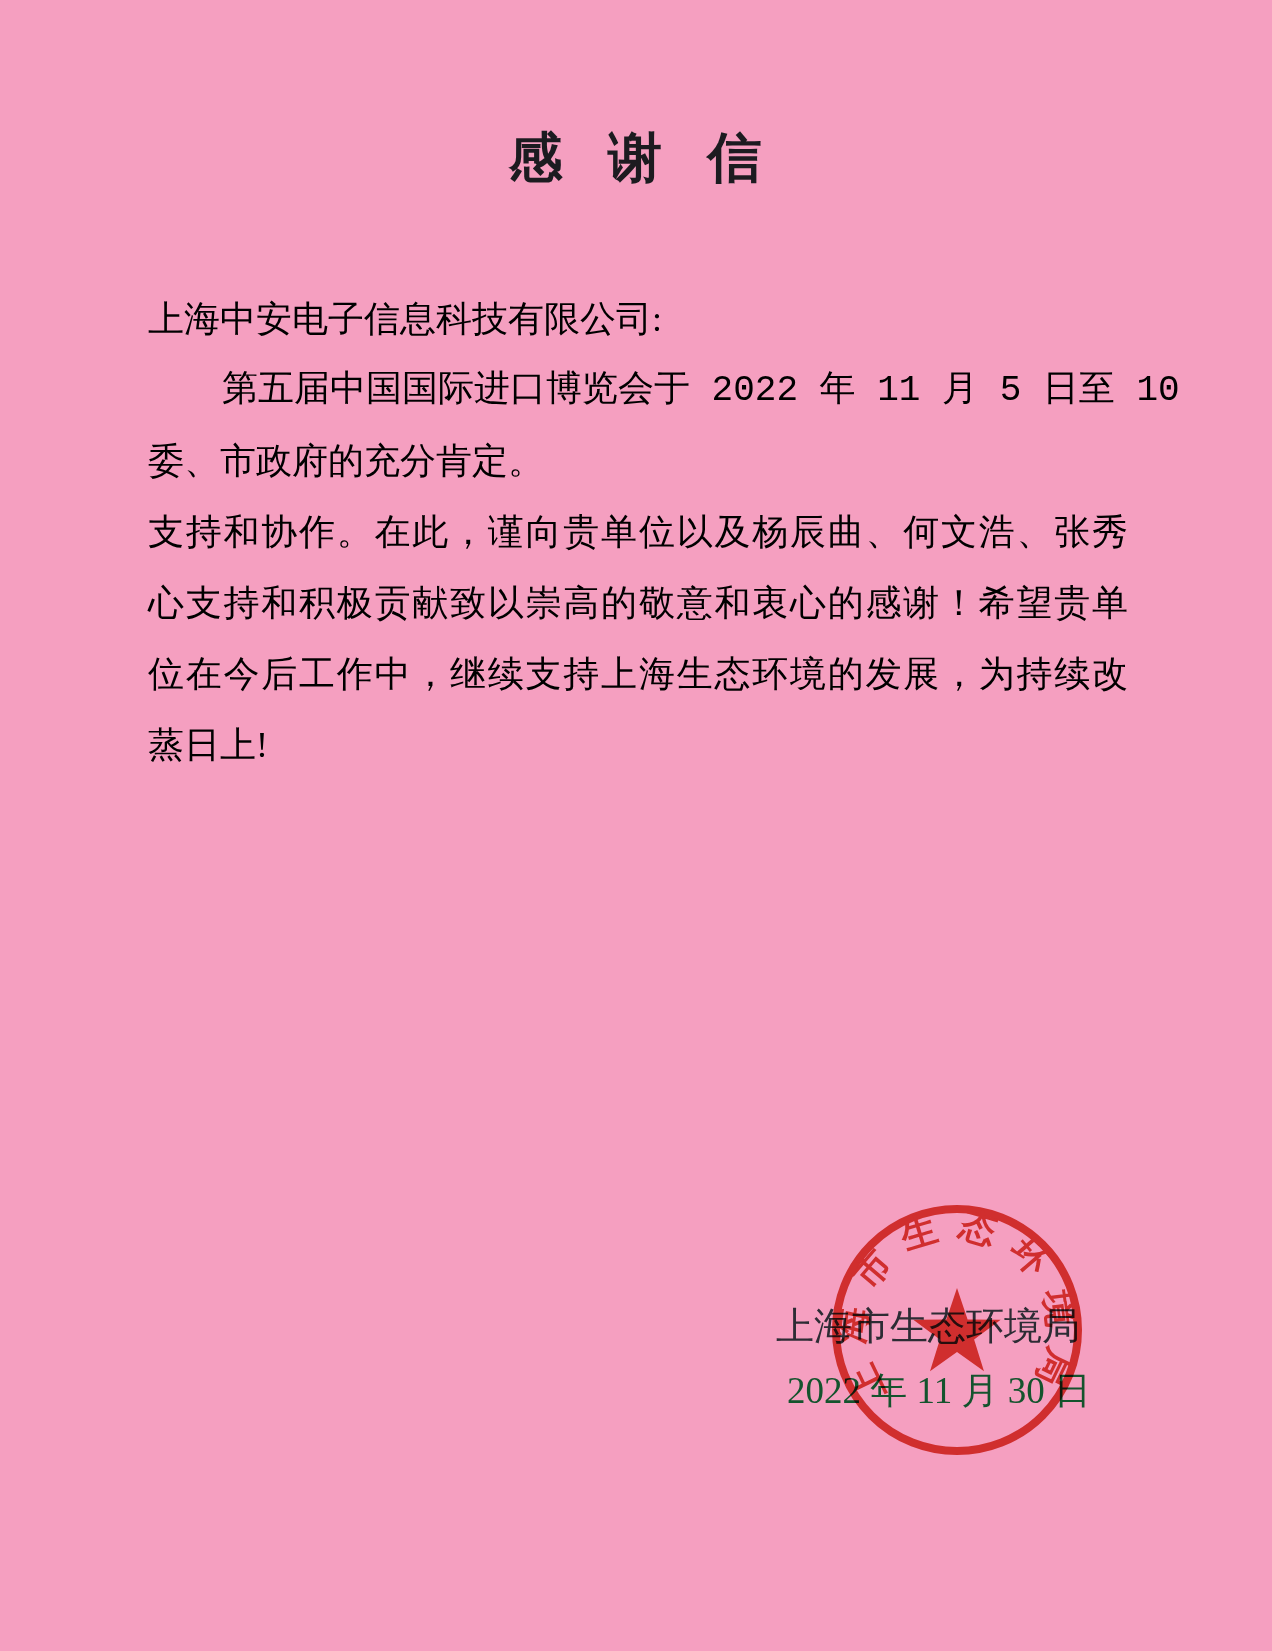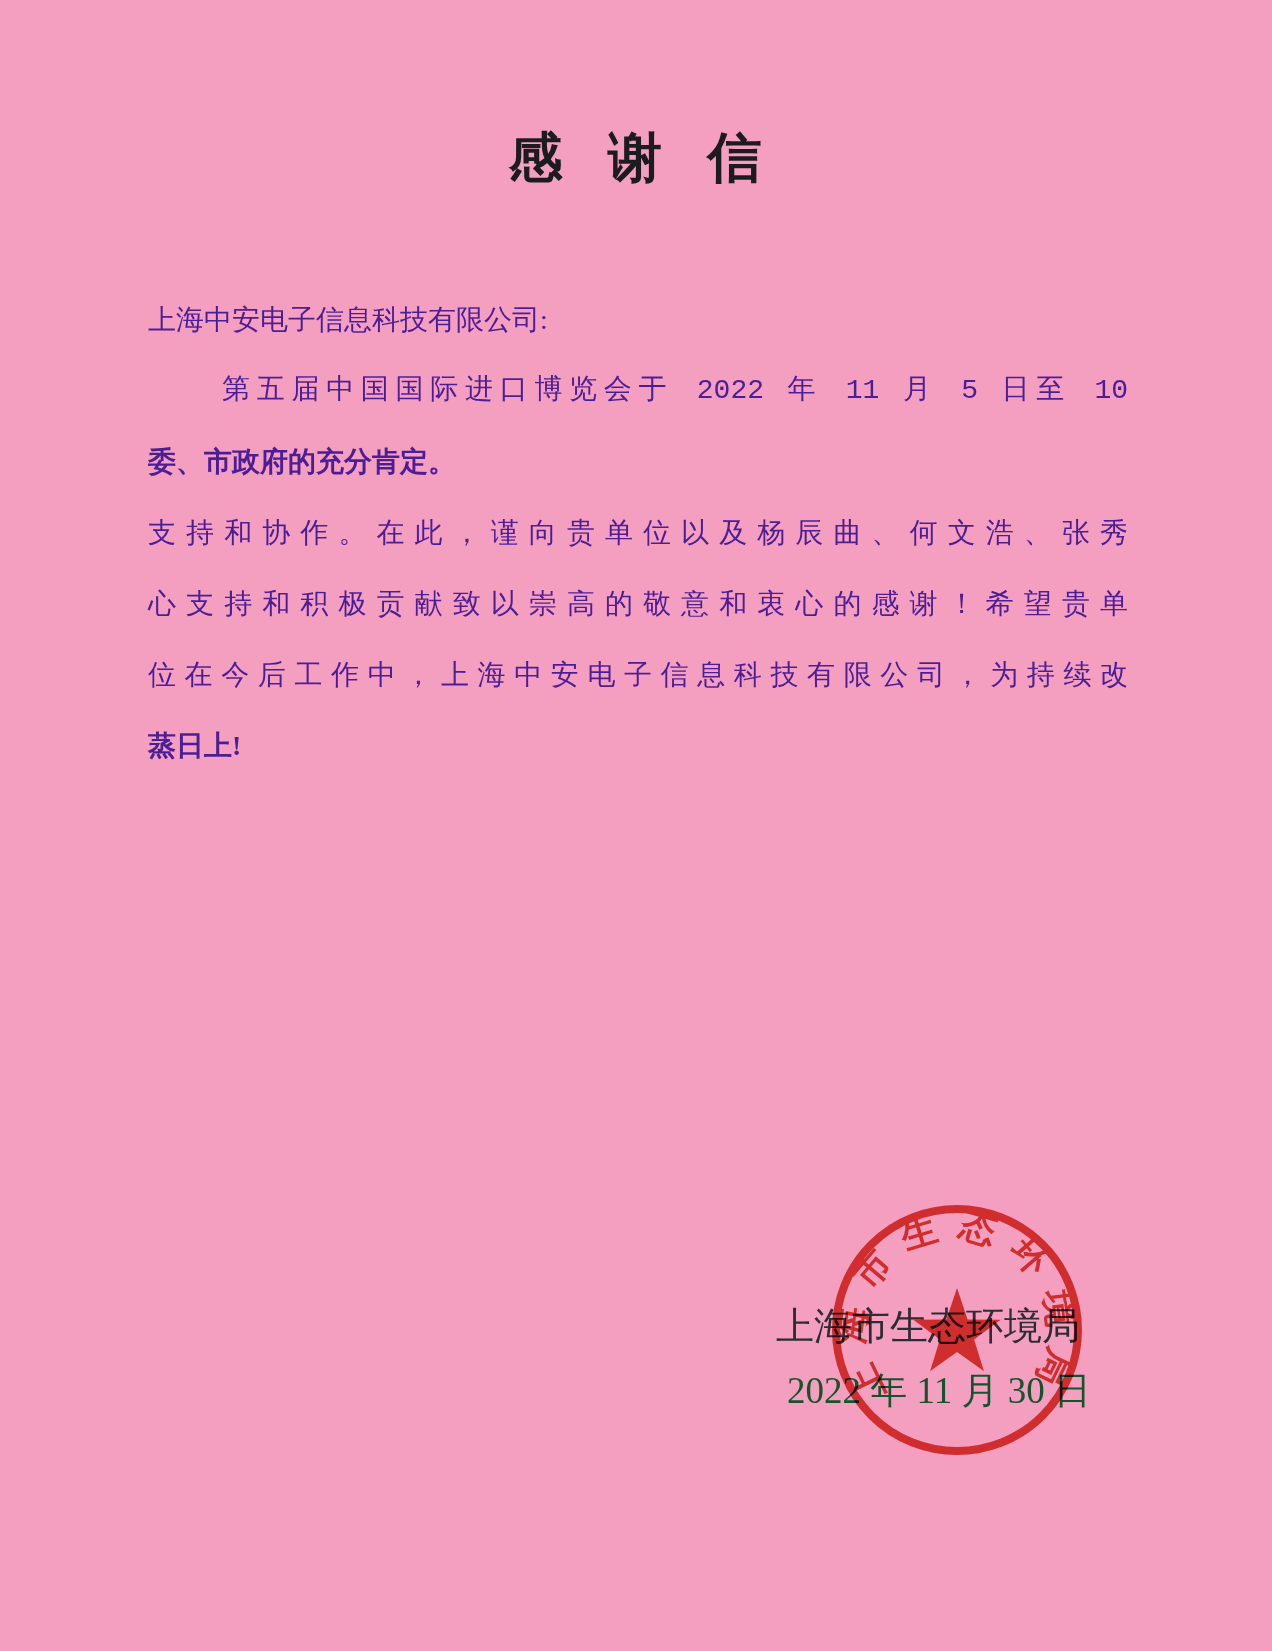--- a/index.html
+++ b/index.html
@@ -29,34 +29,33 @@
     font-weight: bold;
     color: #1c1b20;
     word-spacing: 28px;
     letter-spacing: 2px;
   }
   .letter-body {
     position: absolute;
     left: 148px;
     top: 284px;
     width: 980px;
-    font-size: 28px;
-    color: #4c1d95;
+    font-size: 36px;
+    color: #000000;
   }
   .line {
     line-height: 71px;
     height: 71px;
     text-align: justify;
     text-align-last: justify;
     text-justify: inter-character;
     white-space: nowrap;
   }
   .line.last {
     text-align-last: left;
-    font-weight: bold;
   }
   .line.first {
     text-indent: 74px;
     font-family: Liberation Mono, monospace;
   }
   .salutation {
     line-height: 71px;
     height: 71px;
     text-align: left;
     white-space: nowrap;
@@ -100,21 +99,21 @@
 
   <h1 class="title">感 谢 信</h1>
 
   <div class="letter-body">
     <div class="salutation">上海中安电子信息科技有限公司:</div>
 
   <div class="line first">第五届中国国际进口博览会于 2022 年 11 月 5 日至 10</div>
       <div class="line last">委、市政府的充分肯定。</div>
       <div class="line">支持和协作。在此，谨向贵单位以及杨辰曲、何文浩、张秀</div>
       <div class="line">心支持和积极贡献致以崇高的敬意和衷心的感谢！希望贵单</div>
-      <div class="line">位在今后工作中，上海中安电子信息科技有限公司，为持续改</div>
+      <div class="line">位在今后工作中，继续支持上海生态环境的发展，为持续改</div>
       <div class="line last">蒸日上!</div>
     </div>
 
   <div class="signature">上海市生态环境局</div>
 
   <div class="date">2022 年 11 月 30 日</div>
 
   <svg class="seal" viewBox="0 0 260 260" xmlns="http://www.w3.org/2000/svg">
     <circle cx="130" cy="130" r="121" fill="none" stroke="#d6392c" stroke-width="8"></circle>
     <polygon fill="#d6392c" points="130,88 140.6,119.4 173.7,119.8 147.1,139.6 157,171.2 130,152 103,171.2 112.9,139.6 86.3,119.8 119.4,119.4"></polygon>

